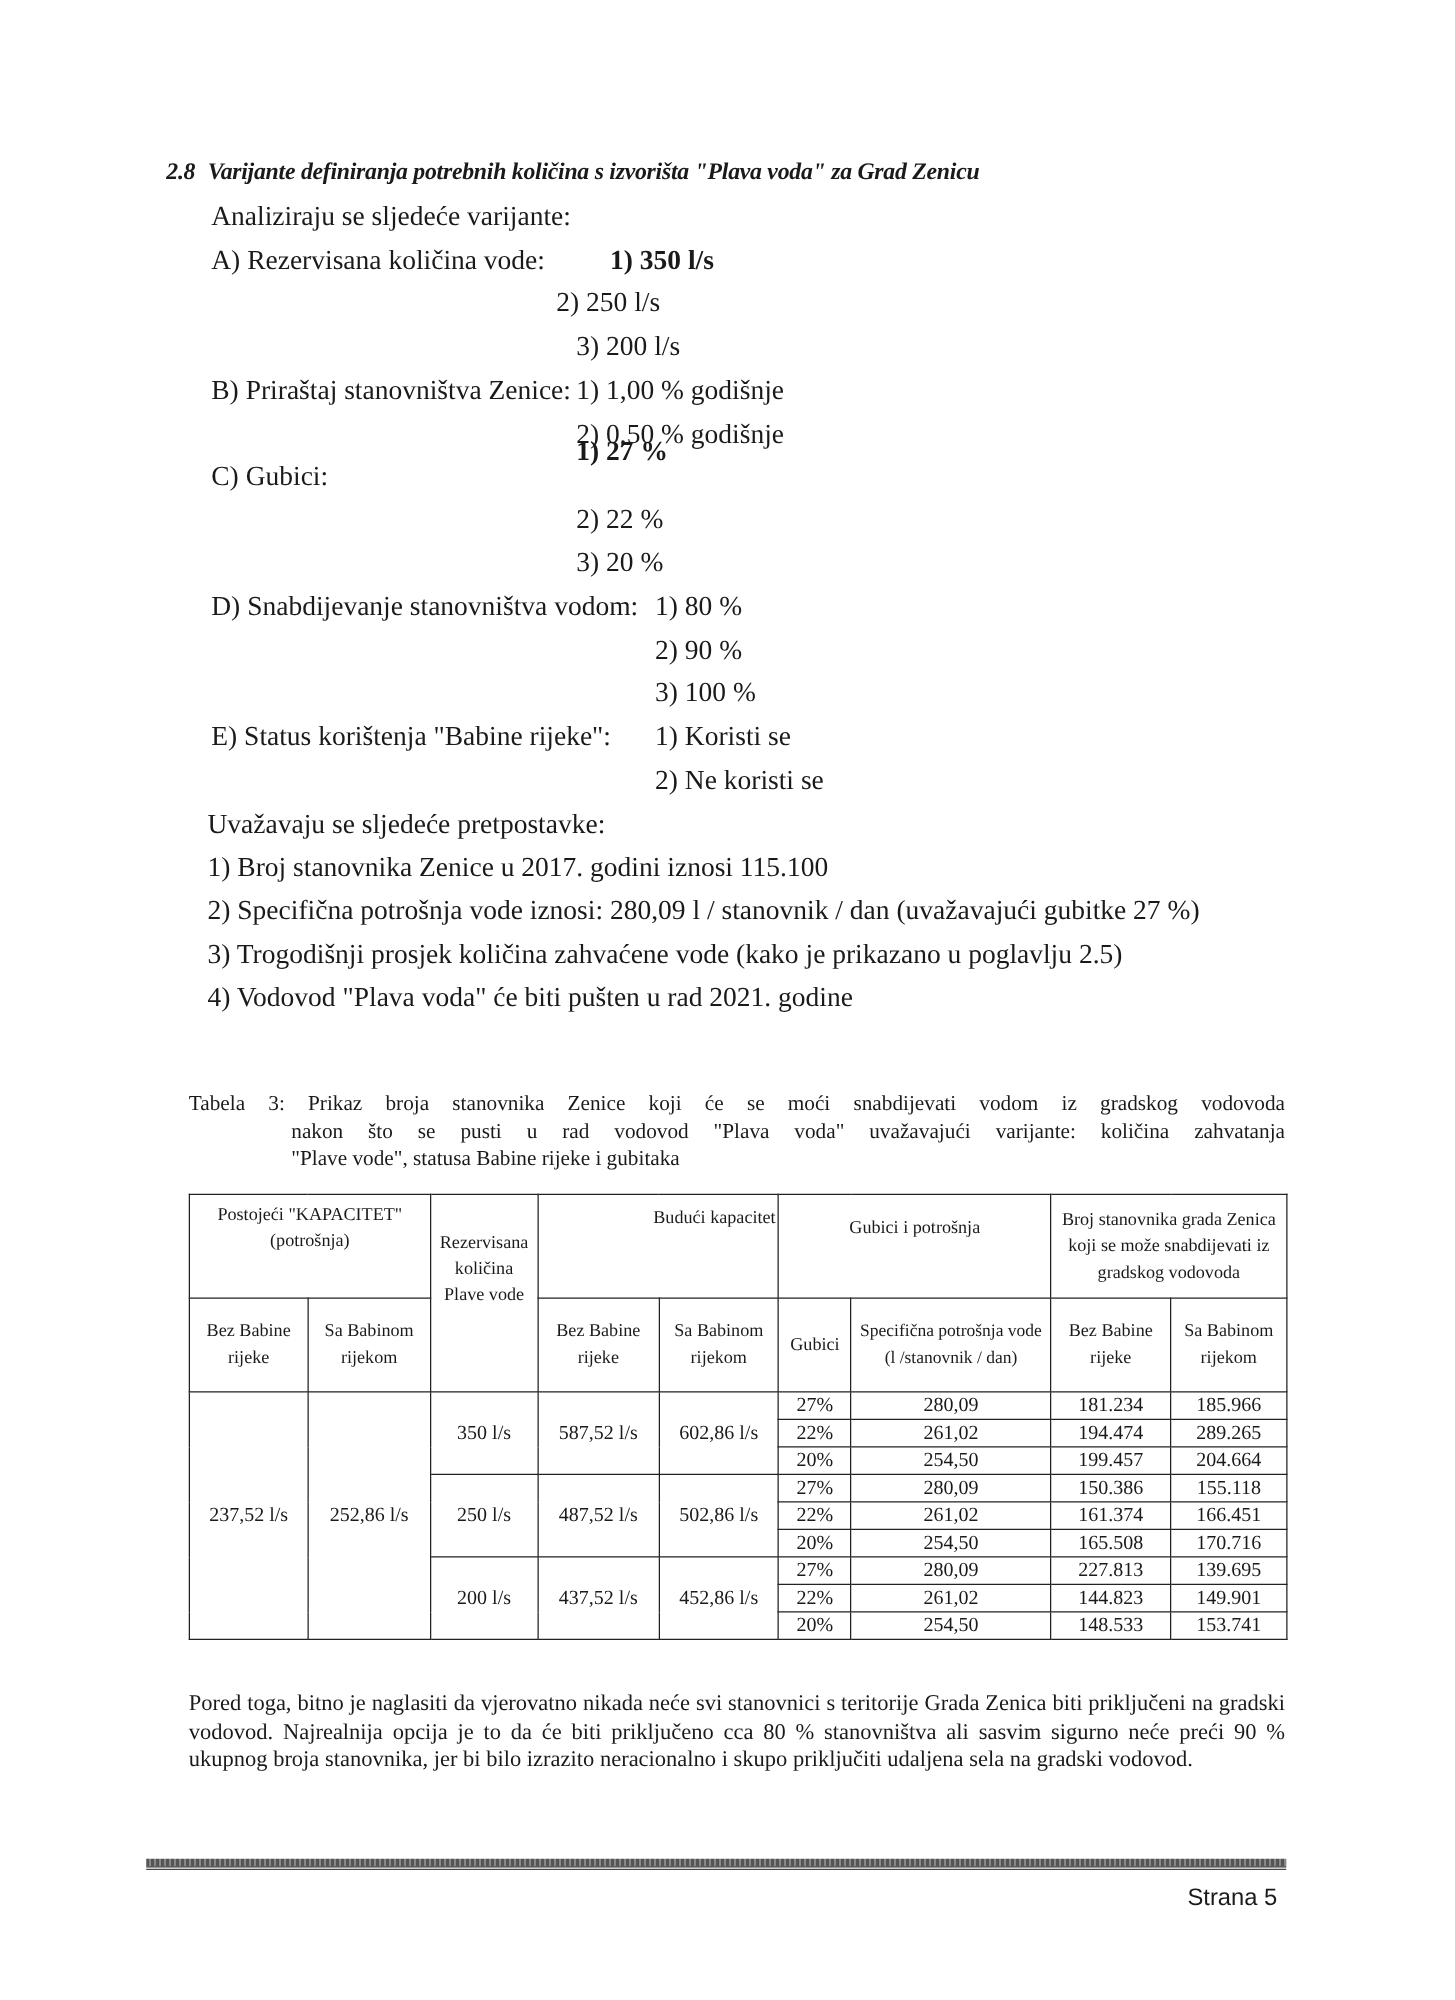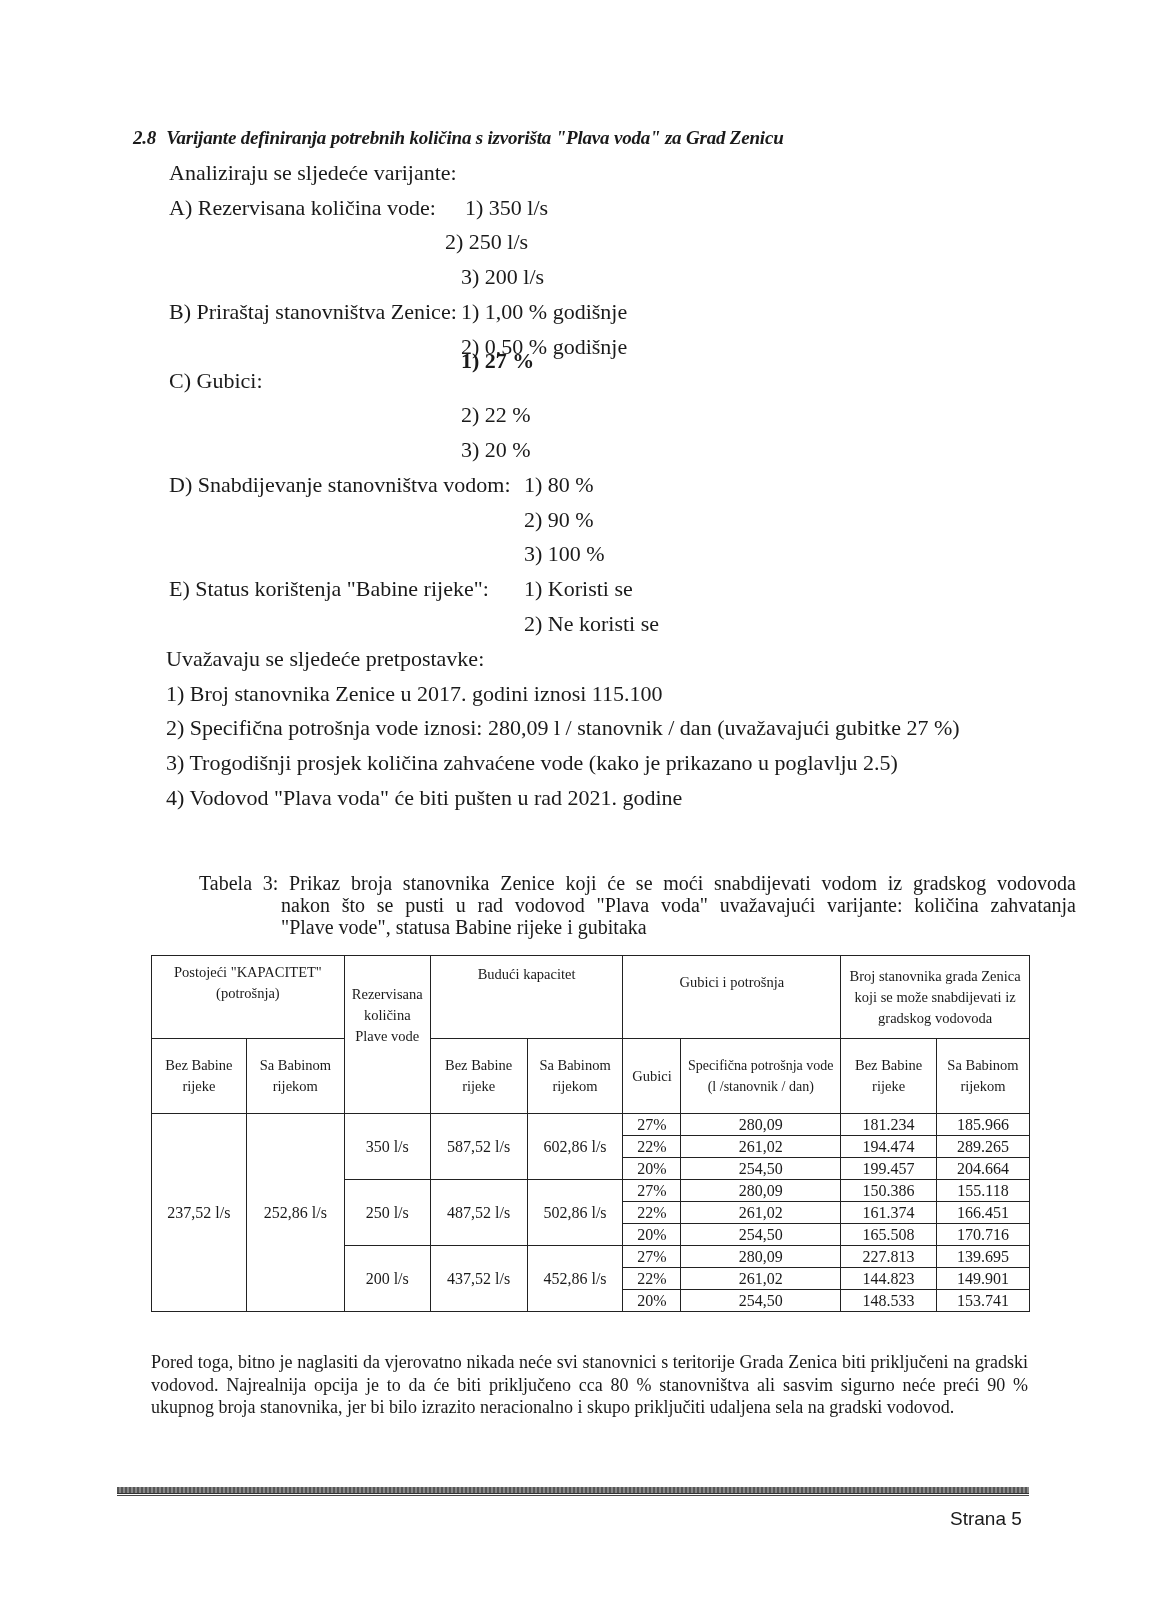--- a/index.html
+++ b/index.html
@@ -1,21 +1,21 @@
 <!DOCTYPE html>
 <html><head>
 <meta charset="utf-8">
 <style>
   html, body { margin:0; padding:0; background:#ffffff; }
   body { width:1164px; height:1600px; position:relative; font-family:"Liberation Serif", serif; color:#1a1a1a; overflow:hidden; }
   .abs { position:absolute; }
   .heading { left:133px; top:127px; font-size:19px; font-style:italic; font-weight:bold; letter-spacing:-0.2px; }
   .heading .num { margin-right:10px; }
   .line { font-size:22px; white-space:nowrap; }
-  .caption { left:151px; top:872px; width:877px; font-size:20px; line-height:22px; text-align:justify;margin-left:48px; }
+  .caption { left:151px; top:872px; width:877px; font-size:17px; line-height:22px; text-align:justify; }
   .caption .indent { padding-left:82px; display:block; text-align:justify; }
   .caption .last { padding-left:82px; display:block; }
   table.t3 { position:absolute; left:151px; top:955px; width:879px; border-collapse:collapse; font-size:15.5px; }
   table.t3 td { border:1.5px solid #222; text-align:center; vertical-align:middle; padding:0 2px; line-height:21px; }
   table.t3 .hdr { font-size:14.5px; line-height:21px; }
   table.t3 .small { font-size:14px; }
   table.t3 tr.data td { height:21px; line-height:20px; font-size:16px; padding:0; }
   .para { left:151px; top:1351px; width:877px; font-size:18px; line-height:22.5px; text-align:justify; }
   .footer-rule { left:117px; top:1487px; width:912px; height:6px; background:repeating-linear-gradient(90deg,#555 0 2px,#888 2px 4px); border-bottom:1px solid #333; }
   .footer-rule2 { left:117px; top:1495px; width:912px; height:1px; background:#444; }
@@ -24,21 +24,21 @@
 </head>
 <body>
 
 <div class="abs heading">
   <span class="num">2.8</span><span>Varijante definiranja potrebnih količina s izvorišta "Plava voda" za Grad Zenicu</span>
 </div>
 
 <div class="abs line" style="left:169px;top:160px;">Analiziraju se sljedeće varijante:</div>
 
 <div class="abs line" style="left:169px;top:195px;">A) Rezervisana količina vode:</div>
-<div class="abs line" style="left:465px;top:195px;">1) 350 l/s</div>
+<div class="abs line" style="left:488px;top:195px;font-weight:bold;">1) 350 l/s</div>
 <div class="abs line" style="left:445px;top:229px;">2) 250 l/s</div>
 <div class="abs line" style="left:461px;top:264px;">3) 200 l/s</div>
 
 <div class="abs line" style="left:169px;top:299px;">B) Priraštaj stanovništva Zenice:</div>
 <div class="abs line" style="left:461px;top:299px;">1) 1,00 % godišnje</div>
 <div class="abs line" style="left:461px;top:334px;">2) 0,50 % godišnje</div>
 
 <div class="abs line" style="left:169px;top:368px;">C) Gubici:</div>
 <div class="abs line" style="left:461px;top:348px;font-weight:bold;">1) 27 %</div>
 <div class="abs line" style="left:461px;top:402px;">2) 22 %</div>
@@ -74,21 +74,21 @@
       <col style="width:96px">
     <col style="width:58px">
       <col style="width:160px">
       <col style="width:96px">
       <col style="width:93px">
   </colgroup>
   <tbody>
       <tr style="height:83px">
     <td colspan="2" class="hdr" style="vertical-align:top;padding-top:6px;">Postojeći "KAPACITET" (potrošnja)</td>
     <td rowspan="2" class="hdr" style="vertical-align:top;padding-top:28px;">Rezervisana količina Plave vode</td>
-    <td colspan="2" class="hdr" style="vertical-align:top;padding-top:8px;">Budući kapacitet</td>
+    <td colspan="2" class="hdr" style="vertical-align:top;padding-top:8px;text-align:right;">Budući kapacitet</td>
     <td colspan="2" class="hdr" style="vertical-align:top;padding-top:16px;">Gubici i potrošnja</td>
     <td colspan="2" class="hdr" style="padding:0 8px;">Broj stanovnika grada Zenica koji se može snabdijevati iz gradskog vodovoda</td>
   </tr>
   <tr style="height:75px">
     <td class="hdr">Bez Babine rijeke</td>
     <td class="hdr">Sa Babinom rijekom</td>
     <td class="hdr">Bez Babine rijeke</td>
     <td class="hdr">Sa Babinom rijekom</td>
     <td class="hdr">Gubici</td>
     <td class="hdr small">Specifična potrošnja vode (l /stanovnik / dan)</td>

